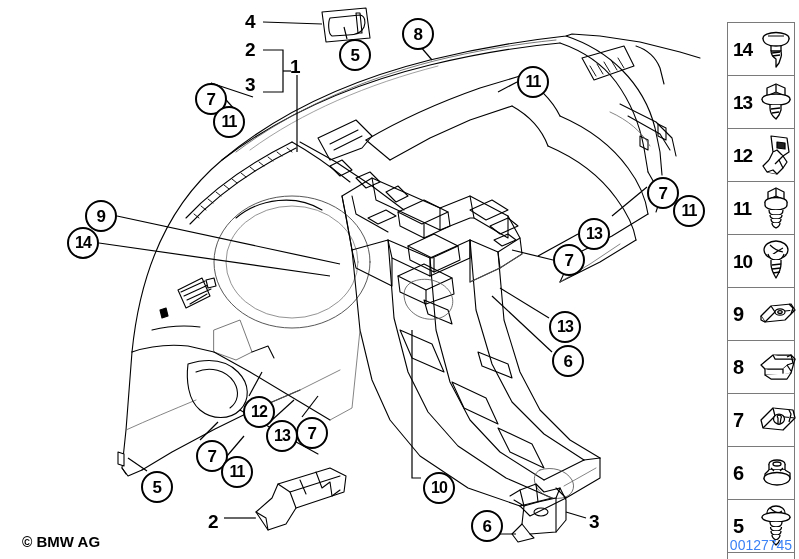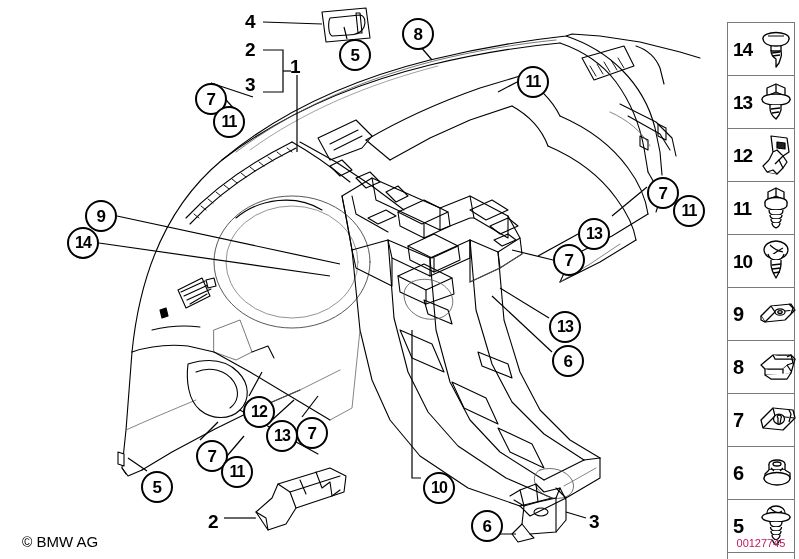--- a/index.html
+++ b/index.html
@@ -100,34 +100,34 @@
     justify-content:center;
   }
   .legend-art svg{display:block;}
   .legend-row.arrow-row{height:56px;justify-content:center;}
 
   
   #copyright{
     position:absolute;
     left:22px; top:533px;
     font-size:15px;
-    font-weight:normal;
+    font-weight:bold;
     color:#000;
     letter-spacing:0px;
     z-index:40;
     text-align:center;
   }
   #copyright .c-mark{font-size:14px;}
   #watermark{
     position:absolute;
     left:727px; top:537px;
     width:68px;
     text-align:center;
-    font-size:11px;
-    color:#be185d;
+    font-size:14px;
+    color:#3b82f6;
     z-index:40;
   }
 </style>
 </head>
 <body>
 
 <div id="page">
 
   <div id="illustration">
     <svg width="799" height="559" viewBox="0 0 799 559" xmlns="http://www.w3.org/2000/svg">

